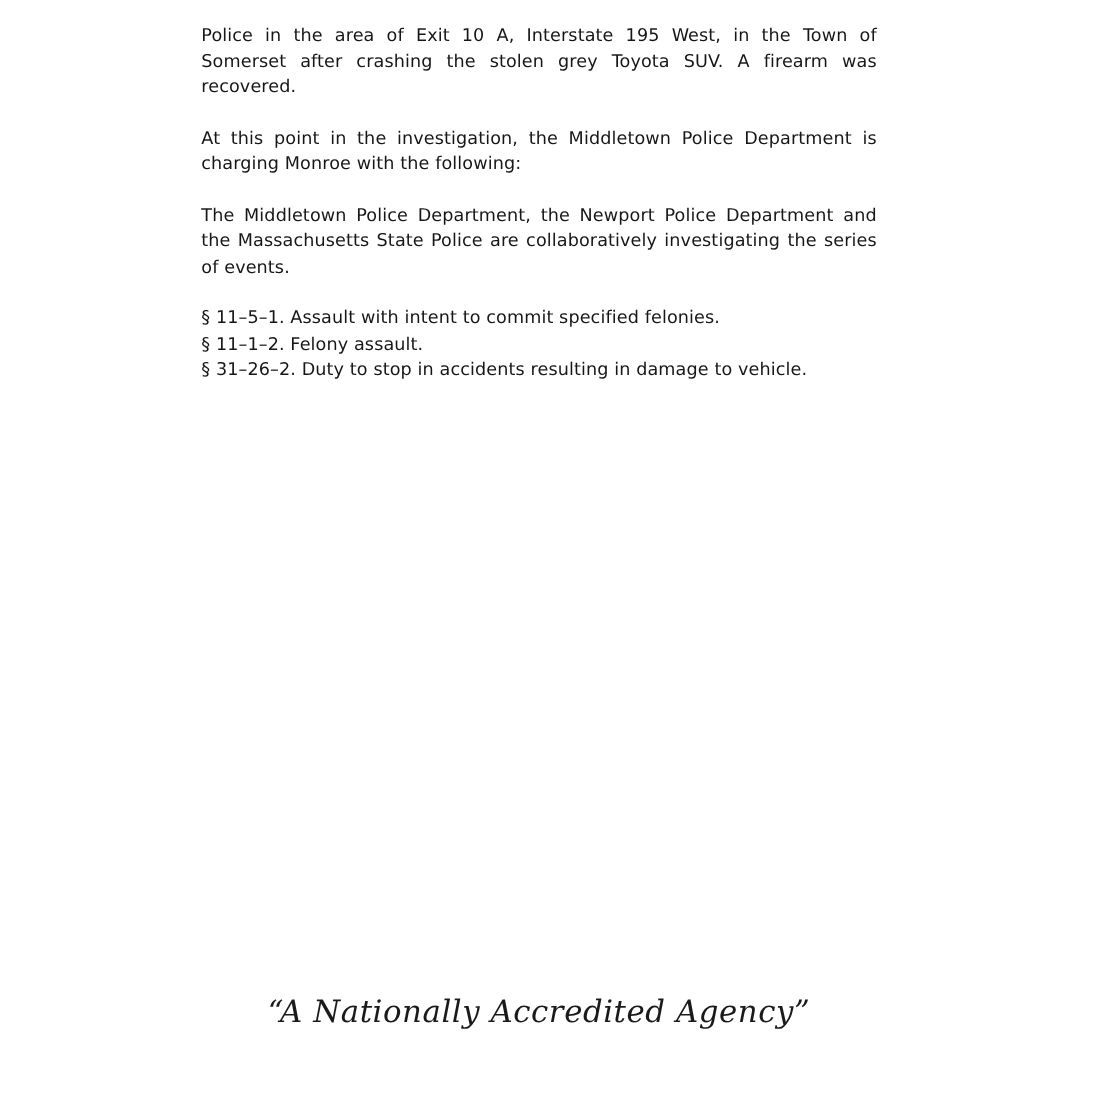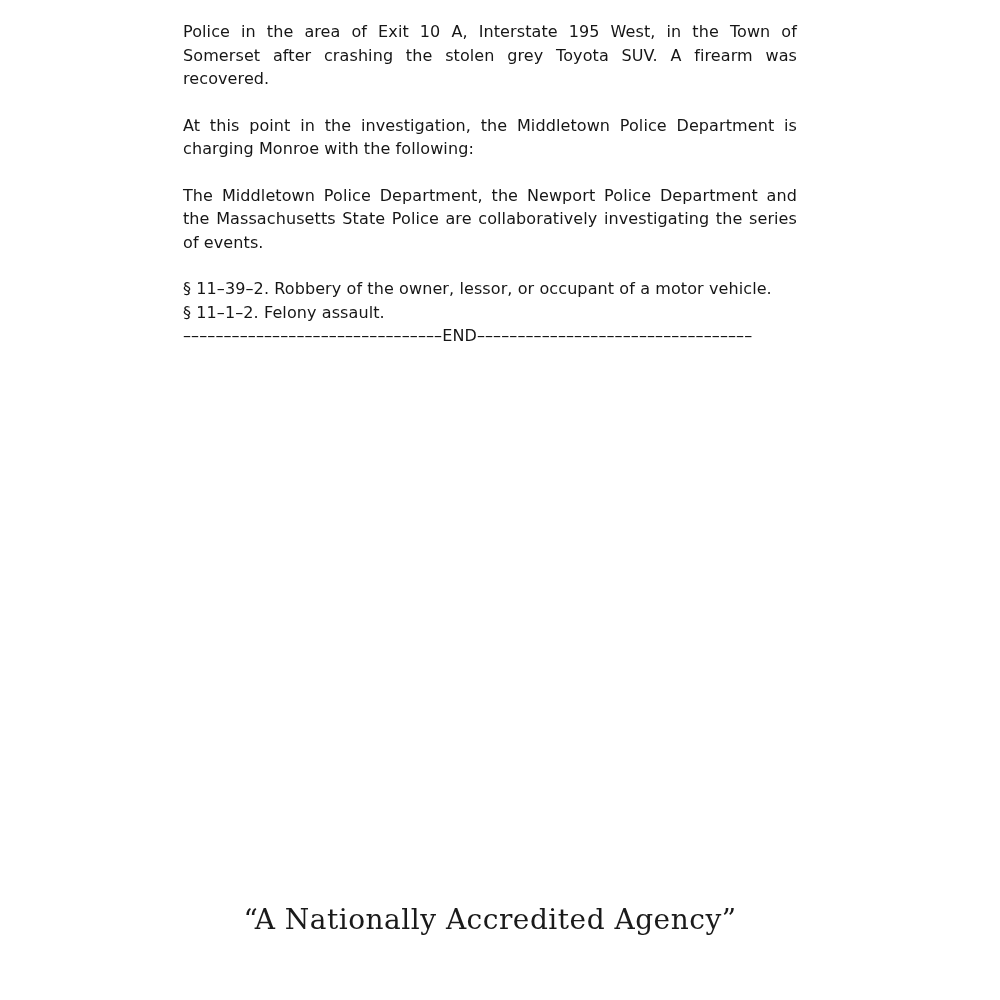--- a/index.html
+++ b/index.html
@@ -40,33 +40,34 @@
     white-space: nowrap;
     overflow: hidden;
   }
   .footer {
     position: absolute;
     left: 183px;
     top: 903px;
     width: 614px;
     text-align: center;
     font-family: "DejaVu Serif", serif;
+    font-style: italic;
     font-size: 28px;
     letter-spacing: 0.5px;
     color: #1a1a1a;
   }
 </style>
 </head>
 <body>
 
 <div class="page">
   <div class="content">
     <p>Police in the area of Exit 10 A, Interstate 195 West, in the Town of Somerset after crashing the stolen grey Toyota SUV. A firearm was recovered.</p>
     <p>At this point in the investigation, the Middletown Police Department is charging Monroe with the following:</p>
     <p>The Middletown Police Department, the Newport Police Department and the Massachusetts State Police are collaboratively investigating the series of events.</p>
     <div class="charges">
-      <div class="charge">§ 11–39–2. Robbery of the owner, lessor, or occupant of a motor vehicle.</div>
+      <div class="charge">§ 11–5–1. Assault with intent to commit specified felonies.</div>
       <div class="charge">§ 11–1–2. Felony assault.</div>
+      <div class="charge">§ 31–26–2. Duty to stop in accidents resulting in damage to vehicle.</div>
     </div>
-    <div class="end-line"><span>––––––––––––––––––––––––––––––––</span><span>END</span><span>––––––––––––––––––––––––––––––––––</span></div>
   </div>
   <div class="footer">“A Nationally Accredited Agency”</div>
 </div>
 
 </body></html>

